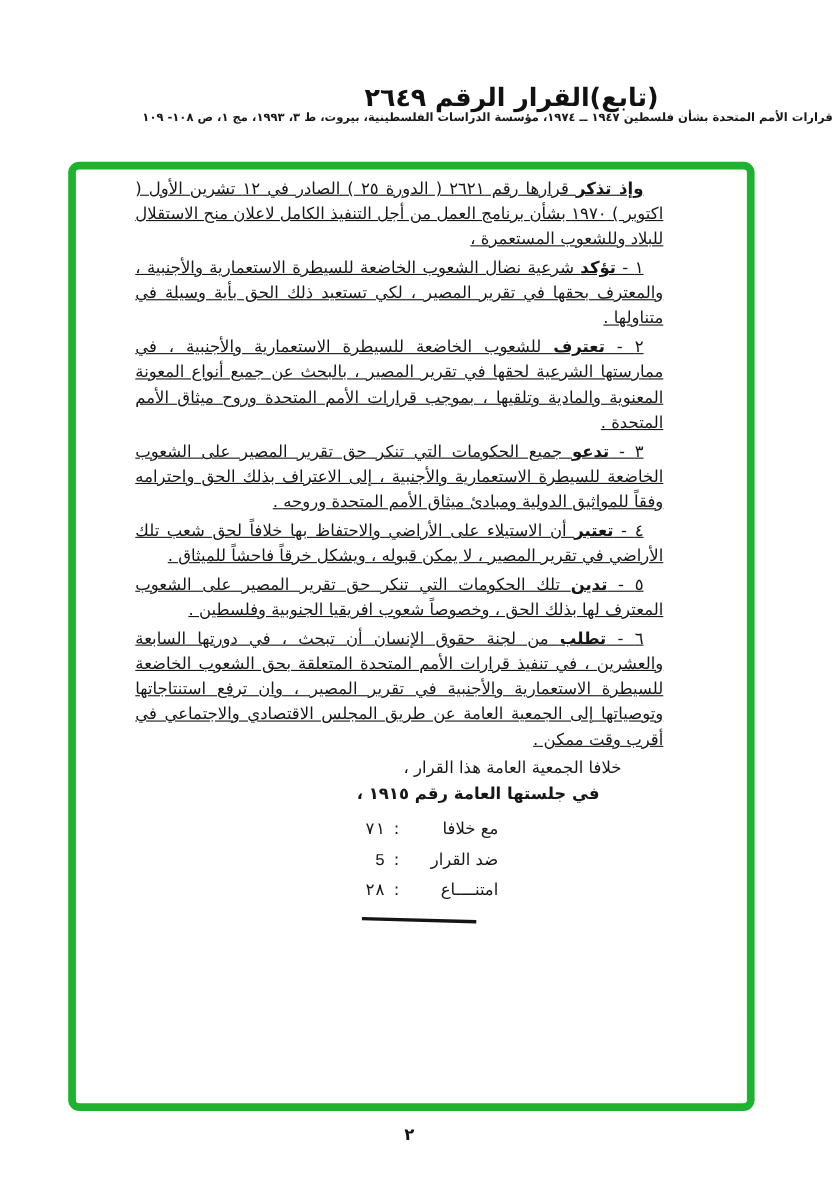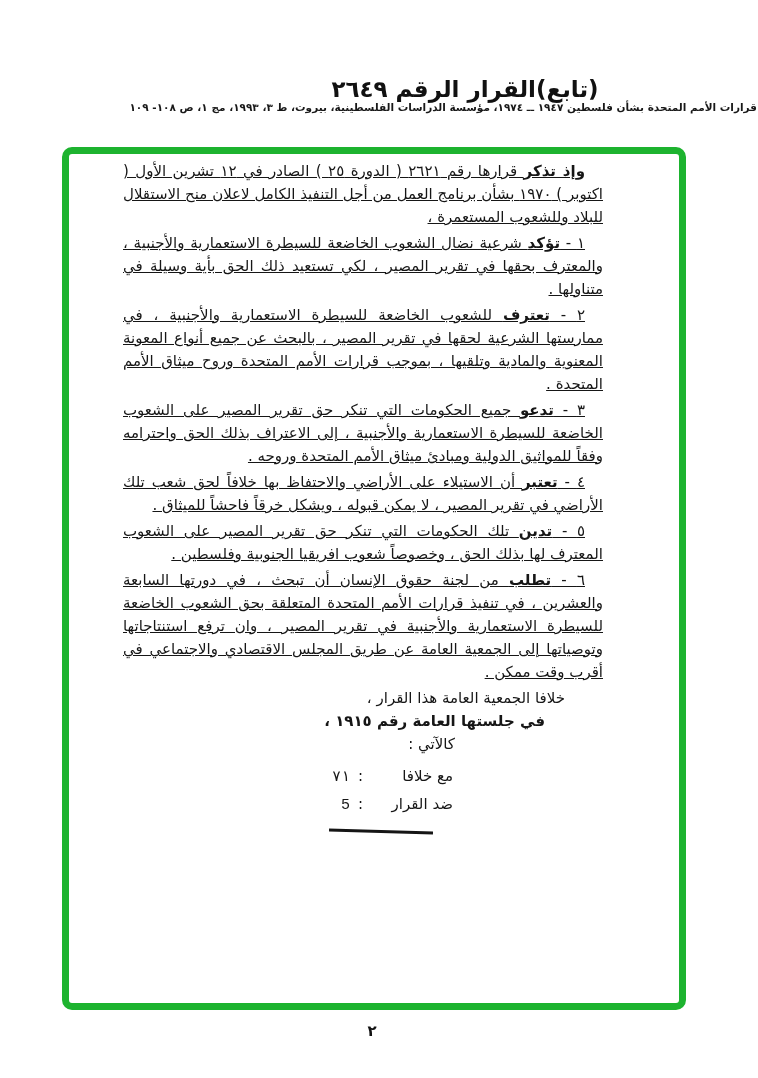--- a/index.html
+++ b/index.html
@@ -112,28 +112,30 @@
       <p class="para"><span>٣ - </span><span class="lead">تدعو</span><span> جميع الحكومات التي تنكر حق تقرير المصير على الشعوب الخاضعة للسيطرة الاستعمارية والأجنبية ، إلى الاعتراف بذلك الحق واحترامه وفقاً للمواثيق الدولية ومبادئ ميثاق الأمم المتحدة وروحه .</span></p>
 
       <p class="para"><span>٤ - </span><span class="lead">تعتبر</span><span> أن الاستيلاء على الأراضي والاحتفاظ بها خلافاً لحق شعب تلك الأراضي في تقرير المصير ، لا يمكن قبوله ، ويشكل خرقاً فاحشاً للميثاق .</span></p>
 
       <p class="para"><span>٥ - </span><span class="lead">تدين</span><span> تلك الحكومات التي تنكر حق تقرير المصير على الشعوب المعترف لها بذلك الحق ، وخصوصاً شعوب افريقيا الجنوبية وفلسطين .</span></p>
 
       <p class="para"><span>٦ - </span><span class="lead">تطلب</span><span> من لجنة حقوق الإنسان أن تبحث ، في دورتها السابعة والعشرين ، في تنفيذ قرارات الأمم المتحدة المتعلقة بحق الشعوب الخاضعة للسيطرة الاستعمارية والأجنبية في تقرير المصير ، وان ترفع استنتاجاتها وتوصياتها إلى الجمعية العامة عن طريق المجلس الاقتصادي والاجتماعي في أقرب وقت ممكن .</span></p>
 
       <div class="closing-line indent-1">خلافا الجمعية العامة هذا القرار ،</div>
       <div class="closing-line indent-2">في جلستها العامة رقم ١٩١٥ ،</div>
-      <div class="closing-line indent-3">كالآتي :</div>
 
       <div class="votes">
         <div class="vote-row">
           <span class="vote-label">مع خلافا</span><span class="vote-colon">:</span><span class="vote-value">٧١</span>
         </div>
         <div class="vote-row">
           <span class="vote-label">ضد القرار</span><span class="vote-colon">:</span><span class="vote-value">5</span>
+        </div>
+        <div class="vote-row">
+          <span class="vote-label">امتنــــاع</span><span class="vote-colon">:</span><span class="vote-value">٢٨</span>
         </div>
       </div>
 
       <div class="end-rule"></div>
 
     </div>
   </div>
 
   <div class="page-number">٢</div>
 

